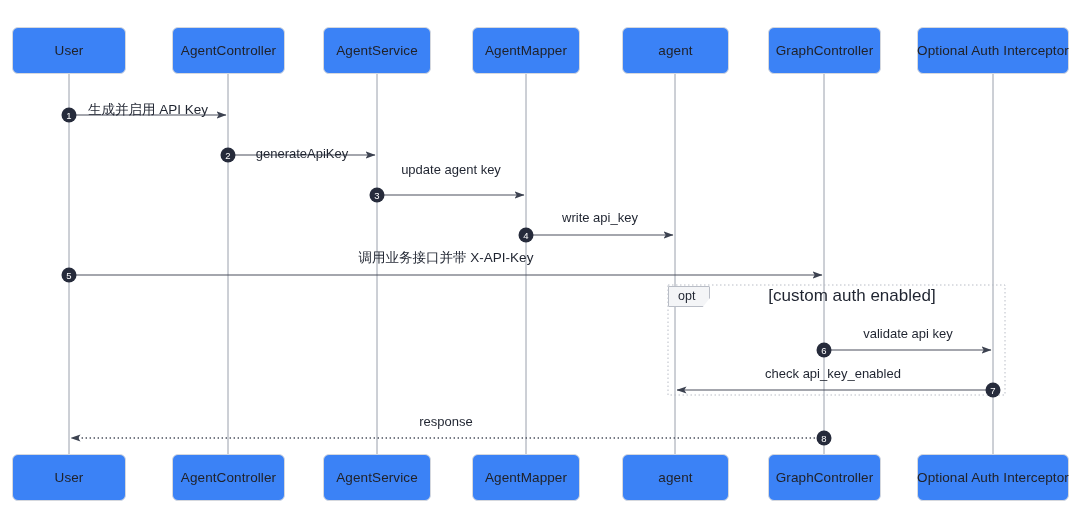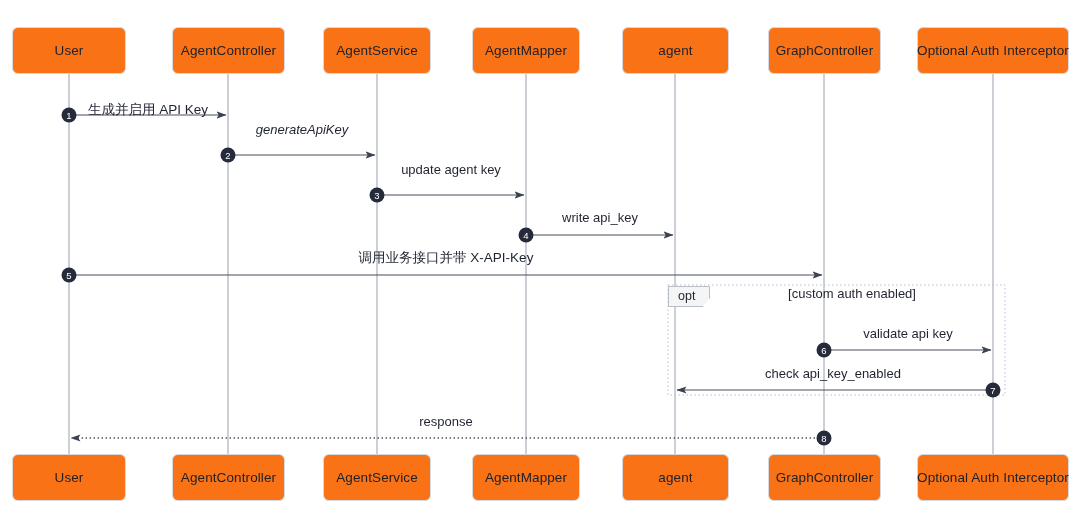--- a/index.html
+++ b/index.html
@@ -12,21 +12,21 @@
     position: relative;
     width: 1080px;
     height: 528px;
     background: #ffffff;
     overflow: hidden;
   }
   svg#seq { position: absolute; left: 0; top: 0; width: 1080px; height: 528px; }
 
   .participant-box {
     position: absolute;
-    background: #f97316;
+    background: #3b82f6;
     border: 1px solid #d5d8de;
     border-radius: 6px;
     height: 47px;
     display: flex;
     align-items: center;
     justify-content: center;
     color: #20222a;
     font-size: 13.5px;
     letter-spacing: 0.1px;
     white-space: nowrap;
@@ -36,21 +36,21 @@
     color: #1f2430;
     font-size: 13px;
     white-space: nowrap;
     transform: translateX(-50%);
     text-align: center;
   }
   .msg-label.cjk { font-size: 13.5px; }
   .frame-cond {
     position: absolute;
     color: #1f2430;
-    font-size: 13px;
+    font-size: 17px;
     white-space: nowrap;
     transform: translateX(-50%);
   }
   .frame-tag {
     position: absolute;
     background: #f4f5f7;
     border: 1px solid #b9bdc6;
     color: #1f2430;
     font-size: 12.5px;
     padding: 2px 14px 2px 9px;
@@ -150,21 +150,21 @@
       </div>
       <div class="participant-box" style="left: 768px; top: 454px; width: 113px; height: 47px;">
         <span>GraphController</span>
       </div>
       <div class="participant-box" style="left: 917px; top: 454px; width: 152px; height: 47px;">
         <span>Optional Auth Interceptor</span>
       </div>
     </div>
   <div id="labels-layer">
       <div class="msg-label cjk" style="left: 148px; top: 89px; margin-top: 12px;">生成并启用 API Key</div>
-      <div class="msg-label" style="left: 302px; top: 122px; font-style: italic;">generateApiKey</div>
+      <div class="msg-label" style="left: 302px; top: 146px;">generateApiKey</div>
       <div class="msg-label" style="left: 451px; top: 162px;">update agent key</div>
       <div class="msg-label" style="left: 600px; top: 210px;">write api_key</div>
       <div class="msg-label cjk" style="left: 446px; top: 249px;">调用业务接口并带 X-API-Key</div>
       <div class="msg-label" style="left: 908px; top: 326px;">validate api key</div>
       <div class="msg-label" style="left: 833px; top: 366px;">check api_key_enabled</div>
       <div class="msg-label" style="left: 446px; top: 414px;">response</div>
     </div>
   <div id="badges-layer">
       <div class="seq-badge" style="left: 69px; top: 115px;">1</div>
       <div class="seq-badge" style="left: 228px; top: 155px;">2</div>

